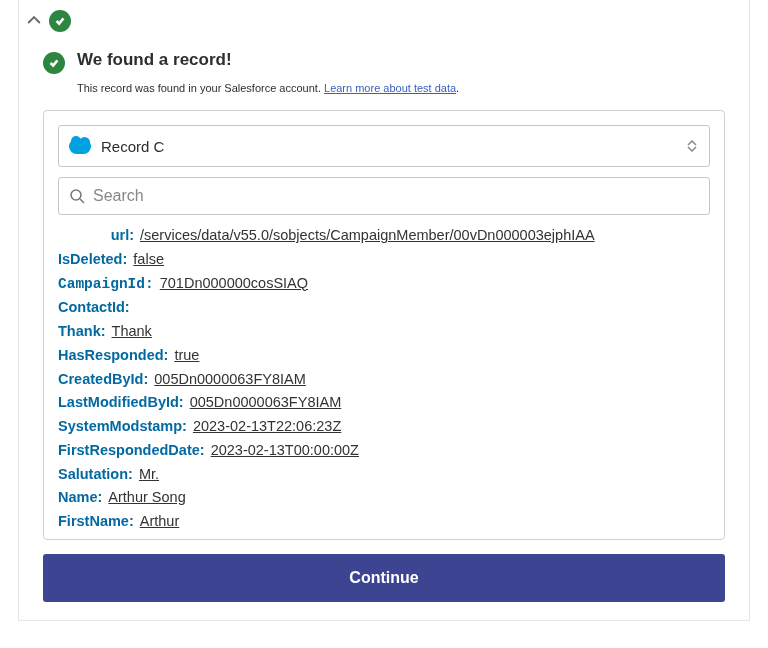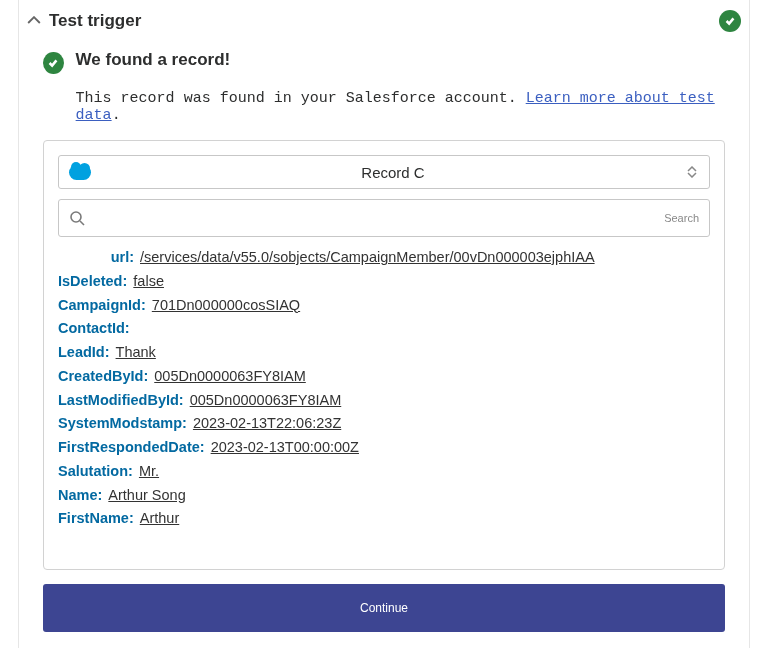--- a/index.html
+++ b/index.html
@@ -48,51 +48,49 @@
   .found-block {
     display: flex;
     align-items: flex-start;
     padding: 0 24px 16px 24px;
     gap: 12px;
   }
   .found-text .found-title {
     font-weight: 700;
     font-size: 17px;
     color: #2d2e2e;
-    margin-bottom: 20px;
+    margin-bottom: 12px;
   }
   .found-text .found-desc {
-    font-size: 15px;
+    font-size: 11px;
     color: #2d2e2e;
-    font-family: Liberation Mono, monospace;
   }
   .found-text a {
     color: #3b5fc0;
     text-decoration: underline;
   }
   .record-box {
     margin: 0 24px;
     border: 1px solid #d2d2d2;
     border-radius: 4px;
     overflow: hidden;
     height: 430px;
     display: flex;
     flex-direction: column;
   }
   .record-select {
     display: flex;
     align-items: center;
     border: 1px solid #c7c7c7;
     border-radius: 3px;
     margin: 14px 14px 10px 14px;
-    height: 34px;
+    height: 42px;
     padding: 0 10px;
     background: #fff;
     position: relative;
-    text-align: center;
   }
   .sf-icon {
     width: 22px; height: 15px;
     background: #00a1e0;
     border-radius: 8px;
     position: relative;
     margin-right: 10px;
     flex-shrink: 0;
   }
   .sf-icon::before {
@@ -134,24 +132,23 @@
   .search-icon {
     width: 16px; height: 16px;
     margin-right: 8px;
     color: #7a7a7a;
     flex-shrink: 0;
   }
   .search-input {
     border: none;
     outline: none;
     flex: 1;
-    font-size: 11px;
+    font-size: 16px;
     color: #333;
     background: transparent;
-    text-align: right;
   }
   .search-input::placeholder { color: #888; }
   .fields {
     padding: 0 14px 6px 14px;
     overflow: hidden;
     flex: 1;
   }
   .field-row {
     display: flex;
     align-items: baseline;
@@ -176,37 +173,36 @@
   }
   .continue-btn {
     margin: 14px 24px 0 24px;
     background: #3d4592;
     color: #fff;
     height: 48px;
     border-radius: 3px;
     display: flex;
     align-items: center;
     justify-content: center;
-    font-weight: 400;
-    font-size: 12px;
+    font-weight: 700;
+    font-size: 16px;
     cursor: pointer;
   }
 </style>
 </head>
 <body>
 
 <div class="panel">
 
   <div class="panel-header">
     <span class="chevron">
       <svg viewBox="0 0 12 8">
           <path d="M1 6 L6 1 L11 6" stroke="#666" stroke-width="1.6" fill="none"></path>
         </svg>
     </span>
-    <span class="panel-title">Test trigger</span>
     <span class="check-badge">
       <svg viewBox="0 0 14 14">
           <path d="M3 7 L6 10 L11 4"></path>
         </svg>
     </span>
   </div>
 
   <div class="found-block">
     <span class="check-badge small" style="margin-top:2px;">
       <svg viewBox="0 0 14 14">
@@ -250,29 +246,33 @@
 
     <div class="field-row" style="padding-left: 0px;">
           <span class="field-key" style="min-width: 78px; text-align: right;">url:</span>
           <span class="field-val">/services/data/v55.0/sobjects/CampaignMember/00vDn000003ejphIAA</span>
         </div>
         <div class="field-row">
           <span class="field-key narrow" style="min-width: 0px;">IsDeleted:</span>
           <span class="field-val">false</span>
         </div>
         <div class="field-row">
-          <span class="field-key narrow" style="min-width: 0px;">CampaignId:</span>
+          <span class="field-key narrow" style="min-width: 0px; font-family: Liberation Mono, monospace;">CampaignId:</span>
           <span class="field-val">701Dn000000cosSIAQ</span>
         </div>
         <div class="field-row">
           <span class="field-key narrow" style="min-width: 0px;">ContactId:</span>
         </div>
         <div class="field-row">
-          <span class="field-key narrow" style="min-width: 0px;">LeadId:</span>
+          <span class="field-key narrow" style="min-width: 0px;">Thank:</span>
           <span class="field-val">Thank</span>
+        </div>
+        <div class="field-row">
+          <span class="field-key narrow" style="min-width: 0px;">HasResponded:</span>
+          <span class="field-val">true</span>
         </div>
         <div class="field-row">
           <span class="field-key narrow" style="min-width: 0px;">CreatedById:</span>
           <span class="field-val">005Dn0000063FY8IAM</span>
         </div>
         <div class="field-row">
           <span class="field-key narrow" style="min-width: 0px;">LastModifiedById:</span>
           <span class="field-val">005Dn0000063FY8IAM</span>
         </div>
         <div class="field-row">

